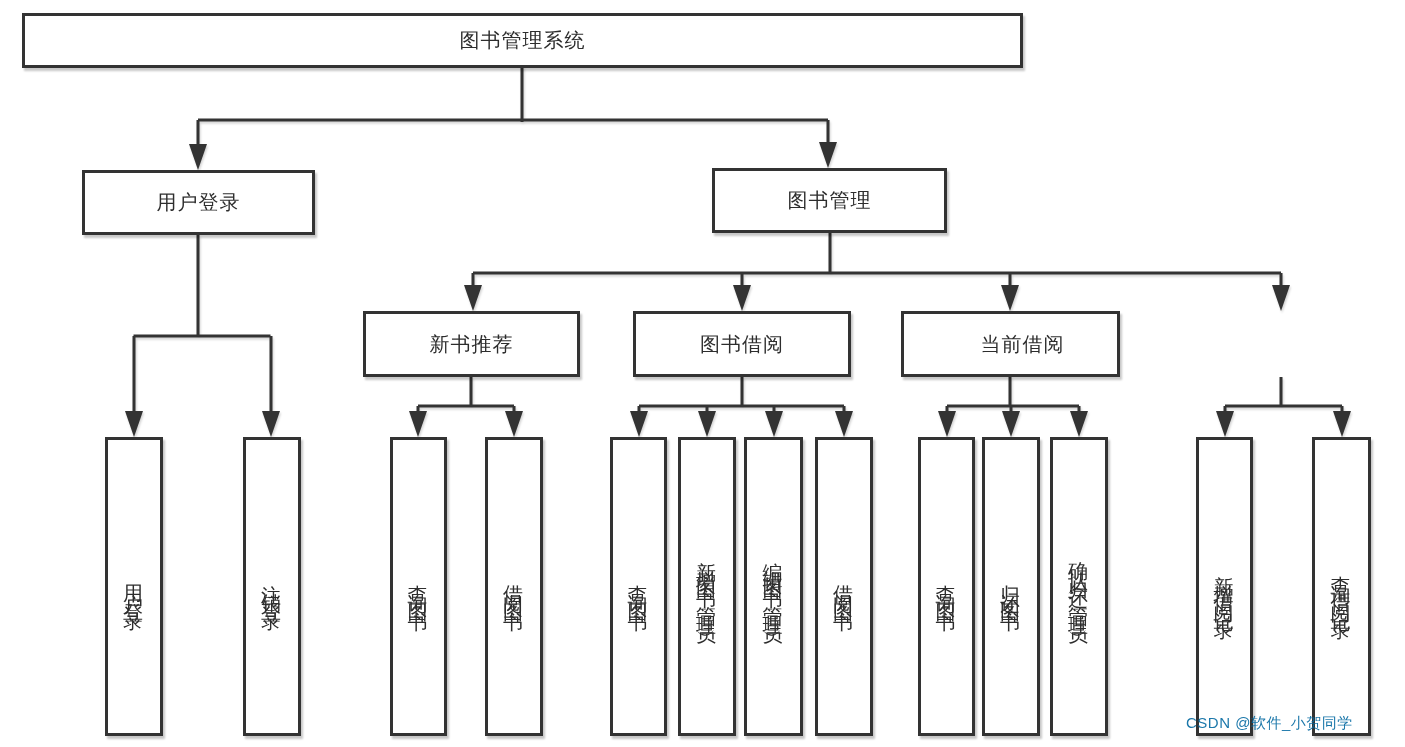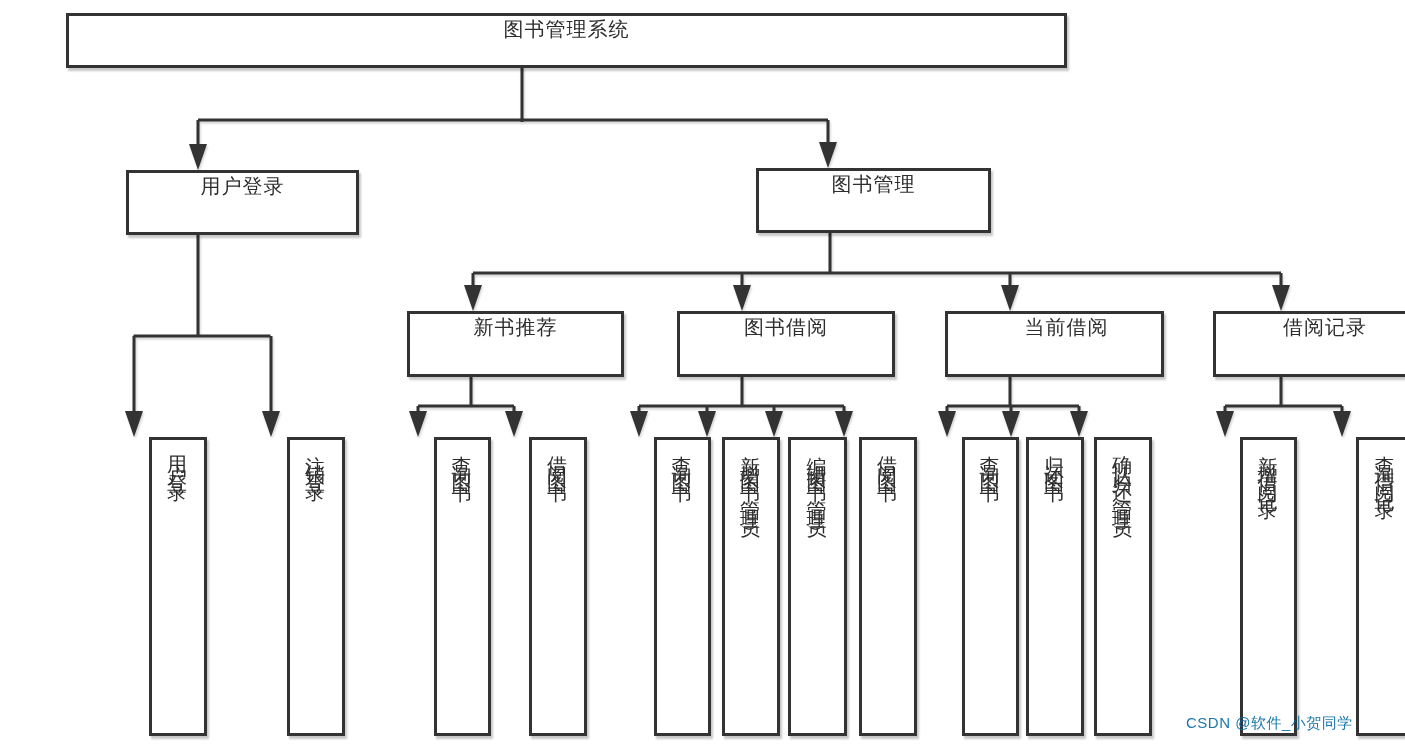--- a/index.html
+++ b/index.html
@@ -8,23 +8,22 @@
     width:1405px;height:747px;
     background:#ffffff;
     overflow:hidden;
     font-family:"Liberation Sans","DejaVu Sans",sans-serif;
   }
   .box{
     position:absolute;
     box-sizing:border-box;
     background:#ffffff;
     border:3px solid #333333;
-    display:flex;justify-content:center;
+    display:flex;align-items:center;justify-content:center;
     box-shadow:2px 3px 2px rgba(0,0,0,0.22);
-    margin-left:44px;
   }
   .hlabel{
     font-size:20px;color:#2d2d2d;letter-spacing:1px;white-space:nowrap;
   }
   .vlabel{
     writing-mode:vertical-rl;
     text-orientation:mixed;
     font-size:20px;color:#2d2d2d;
     letter-spacing:9px;
     white-space:nowrap;
@@ -89,23 +88,20 @@
 
   <div class="box" style="left:363px;top:311px;width:217px;height:66px;">
     <span class="hlabel">新书推荐</span>
   </div>
   <div class="box" style="left:633px;top:311px;width:218px;height:66px;font-family:Liberation Serif, serif;">
     <span class="hlabel">图书借阅</span>
   </div>
   <div class="box" style="left:901px;top:311px;width:219px;height:66px;padding-left:24px;">
     <span class="hlabel">当前借阅</span>
   </div>
-  <div class="box" style="left:1169px;top:311px;width:224px;height:66px;">
-    <span class="hlabel">借阅记录</span>
-  </div>
 
   <div class="box" style="left:105px;top:437px;width:58px;height:299px;">
     <span class="vlabel">用户登录</span>
   </div>
   <div class="box" style="left:243px;top:437px;width:58px;height:299px;">
     <span class="vlabel">注销登录</span>
   </div>
 
   <div class="box" style="left:390px;top:437px;width:57px;height:299px;">
     <span class="vlabel">查询图书</span>

